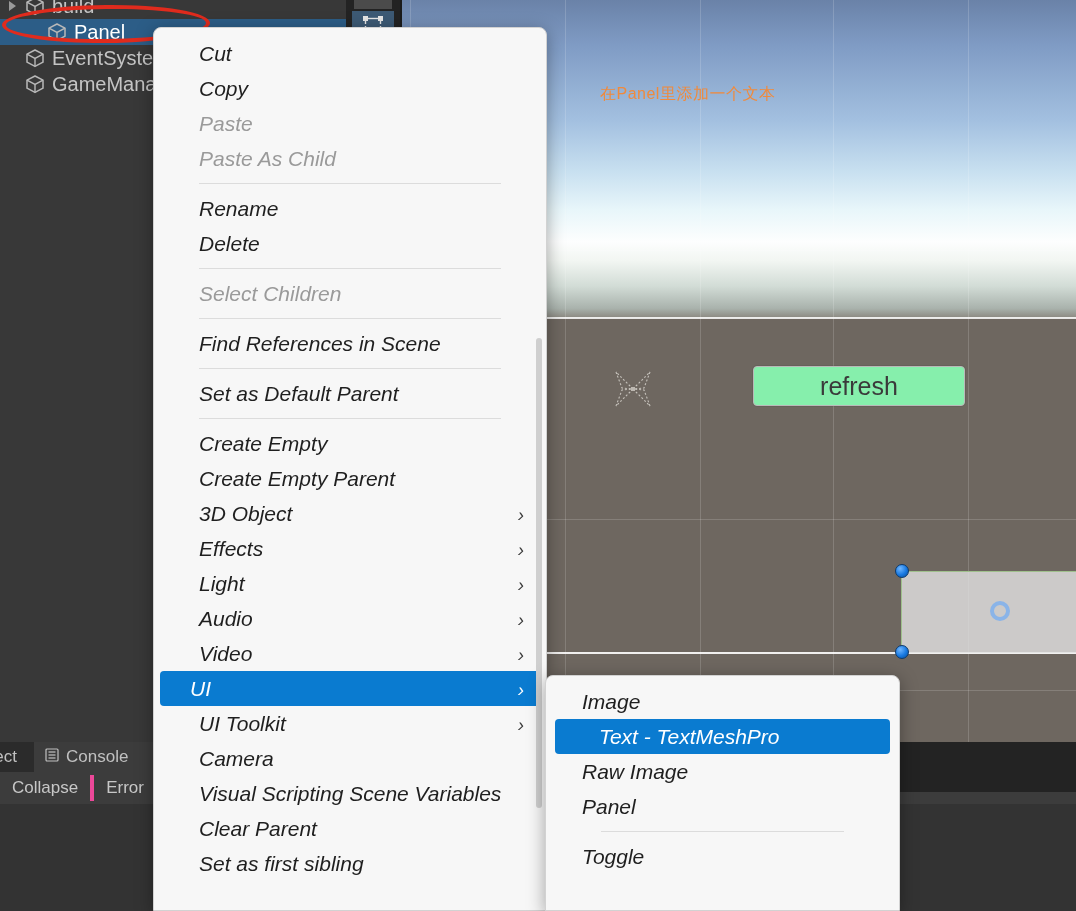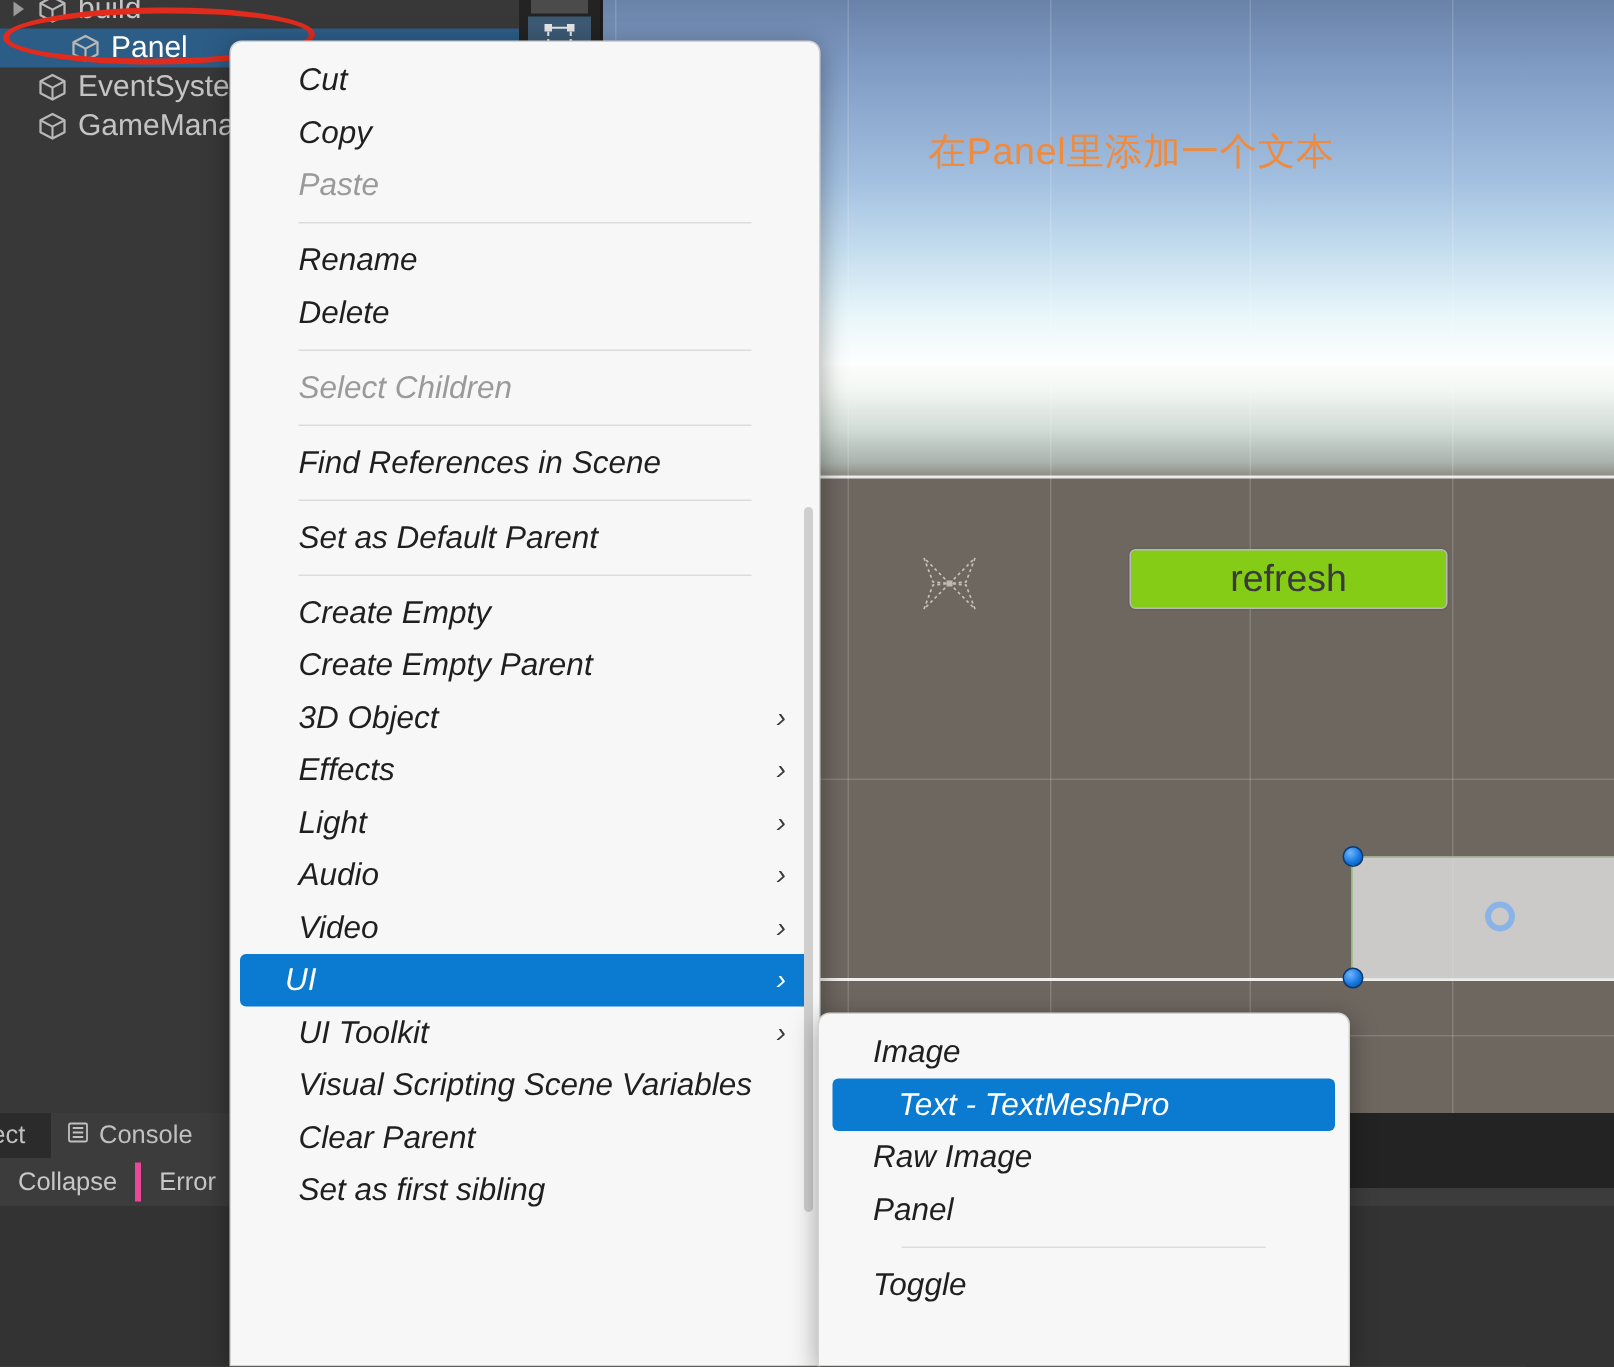--- a/index.html
+++ b/index.html
@@ -167,33 +167,32 @@
     position: absolute;
     left: 0; right: 0;
     top: 652px;
     height: 2px;
     background: rgba(255,255,255,0.9);
   }
   #scene-annotation {
     position: absolute;
     left: 200px;
     top: 84px;
-    font-size: 25px;
+    font-size: 16px;
     color: #f08a3c;
     white-space: nowrap;
     letter-spacing: 0.5px;
-    margin-left: 19px;
   }
   #game-refresh-button {
     position: absolute;
     left: 353px;
     top: 366px;
     width: 210px;
     height: 38px;
-    background: #84cc16;
+    background: #86efac;
     border: 1px solid #b9b9b9;
     border-radius: 4px;
     display: flex;
     align-items: center;
     justify-content: center;
     color: #3a3a3a;
     font-size: 25px;
     box-shadow: 0 0 0 1px rgba(0,0,0,0.06);
   }
   #light-gizmo {
@@ -541,20 +540,23 @@
     <div id="context-menu-items">
         <div class="menu-item">
           <span>Cut</span>
         </div>
         <div class="menu-item">
           <span>Copy</span>
         </div>
         <div class="menu-item disabled">
           <span>Paste</span>
         </div>
+        <div class="menu-item disabled">
+          <span>Paste As Child</span>
+        </div>
         <div class="menu-sep"></div>
         <div class="menu-item">
           <span>Rename</span>
         </div>
         <div class="menu-item">
           <span>Delete</span>
         </div>
         <div class="menu-sep"></div>
         <div class="menu-item disabled">
           <span>Select Children</span>
@@ -594,20 +596,23 @@
           <span>Video</span>
           <span class="submenu-arrow">›</span>
         </div>
         <div class="menu-item highlight">
           <span>UI</span>
           <span class="submenu-arrow">›</span>
         </div>
         <div class="menu-item">
           <span>UI Toolkit</span>
           <span class="submenu-arrow">›</span>
+        </div>
+        <div class="menu-item">
+          <span>Camera</span>
         </div>
         <div class="menu-item">
           <span>Visual Scripting Scene Variables</span>
         </div>
         <div class="menu-item">
           <span>Clear Parent</span>
         </div>
         <div class="menu-item">
           <span>Set as first sibling</span>
         </div>

